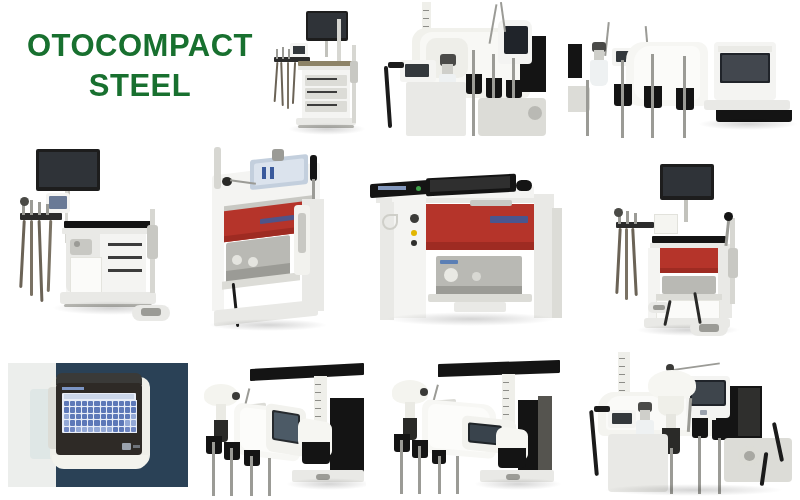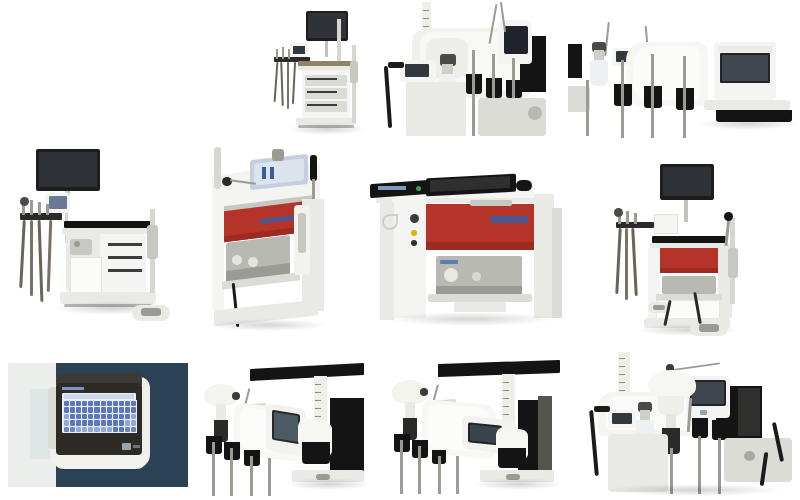--- a/index.html
+++ b/index.html
@@ -54,20 +54,22 @@
   .ruler{background:#efefea;}
   .ruler i{position:absolute;left:1px;width:6px;height:1px;background:#8d8d88;}
   .shadow{background:radial-gradient(ellipse at center,rgba(0,0,0,.17) 0%,rgba(0,0,0,0) 70%);}
 </style>
 </head>
 <body>
 
 <div class="page">
 
   <div class="title-block">
+    <div class="title-line">OTOCOMPACT</div>
+    <div class="title-line l2">STEEL</div>
   </div>
 
   <div class="tile" style="left:262px;top:5px;width:120px;height:130px;">
     <div class="ph">
 
       <div class="s monitor-bezel" style="left:44px;top:6px;width:42px;height:30px;"></div>
       <div class="s monitor-screen" style="left:46px;top:8px;width:38px;height:25px;"></div>
       <div class="s pole2" style="left:63px;top:36px;width:3px;height:16px;"></div>
 
       <div class="s pole" style="left:75px;top:14px;width:4px;height:84px;"></div>

